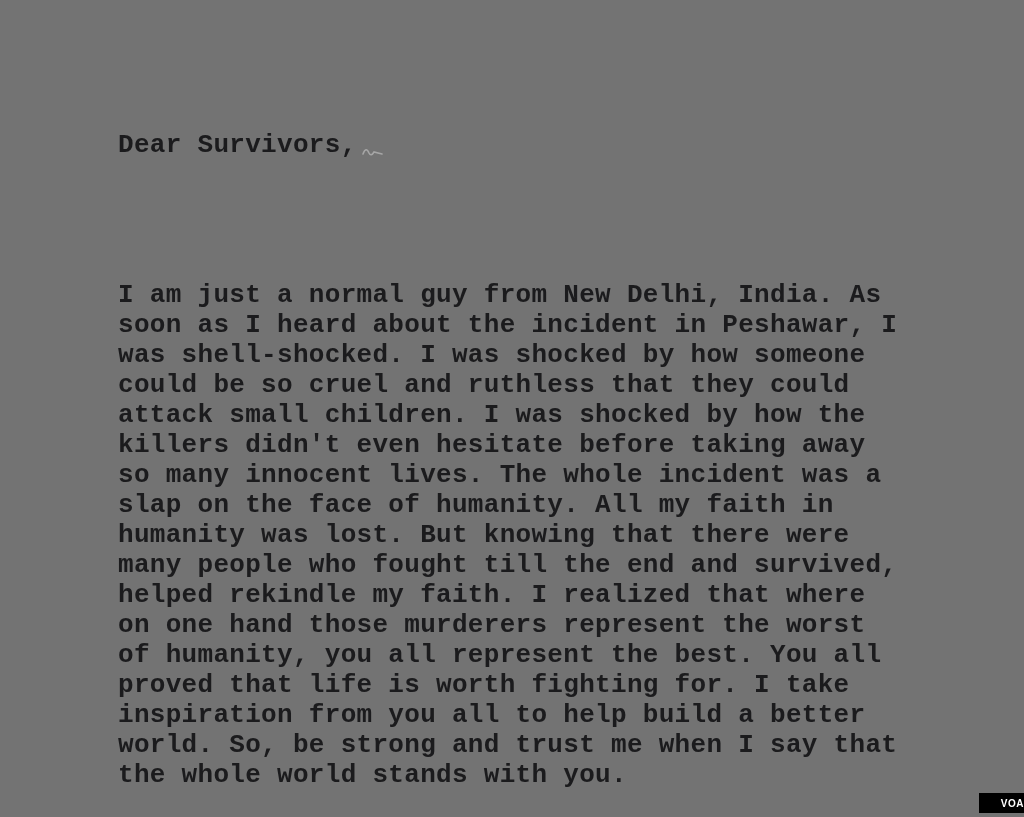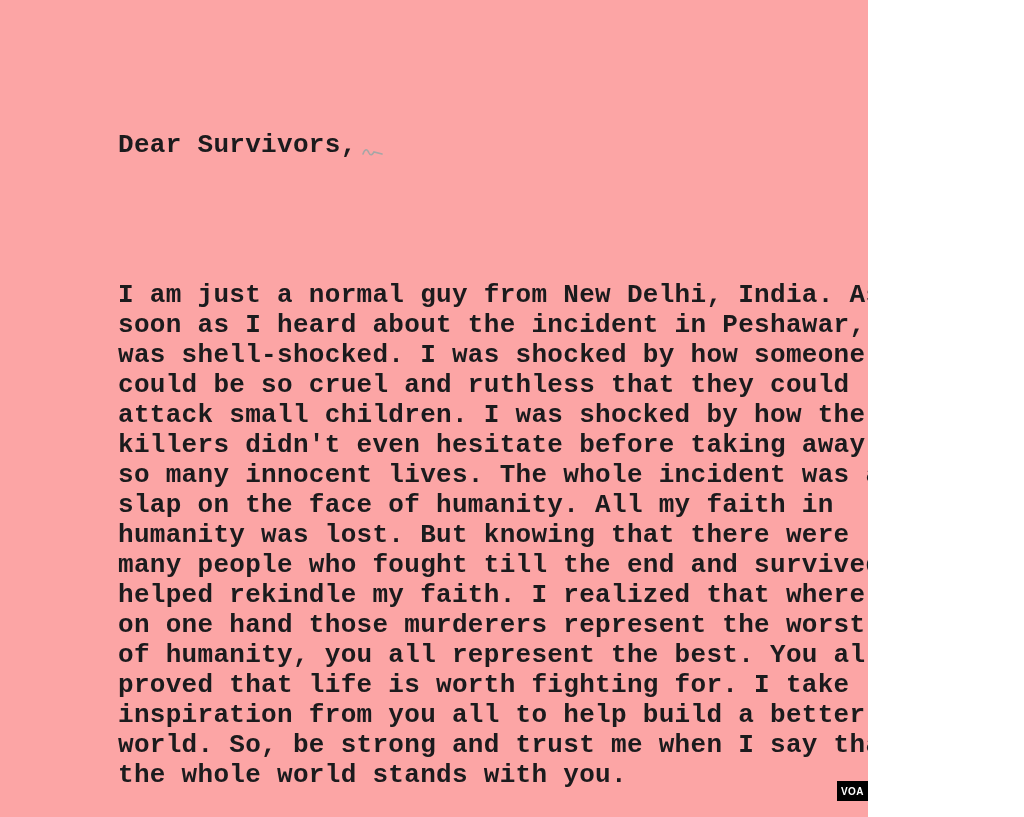--- a/index.html
+++ b/index.html
@@ -1,20 +1,20 @@
 <!DOCTYPE html>
 <html><head>
 <meta charset="utf-8">
 <style>
   html, body { margin: 0; padding: 0; }
   .screen {
     position: relative;
-    width: 868px;
+    width: 1024px;
     height: 817px;
-    background: #fca5a5;
+    background: #737373;
     overflow: hidden;
     font-family: "Liberation Mono", "DejaVu Sans Mono", monospace;
     font-weight: bold;
     color: #1b1b1d;
   }
   .letter {
     position: absolute;
     left: 118px;
     top: 40px;
     font-size: 26px;
@@ -35,32 +35,33 @@
   .letter-body {
     margin: 0 16px 30px 0;
     font: inherit;
     letter-spacing: inherit;
     line-height: inherit;
     white-space: pre;
   }
   .voa-badge {
     position: absolute;
     right: 0;
-    bottom: 16px;
+    bottom: 4px;
     width: 31px;
     height: 20px;
     background: #000000;
     color: #ffffff;
     font-family: "Liberation Sans", sans-serif;
     font-weight: bold;
     font-size: 10px;
     letter-spacing: 0.5px;
     display: flex;
     align-items: center;
-    justify-content: center;
+    justify-content: flex-end;
+    padding-left: 14px;
   }
 </style>
 </head>
 <body>
 
 <div class="screen">
   <div class="letter">
 
     <div class="salutation-row"><span>Dear Survivors,</span><span class="squiggle-svg"><svg width="26" height="16" viewBox="0 0 26 16">
             <path d="M2 10 Q5 2 8 9 Q10 13 13 8 L21 10" fill="none" stroke="#a6a6a6" stroke-width="1.6" stroke-linecap="round"></path>

